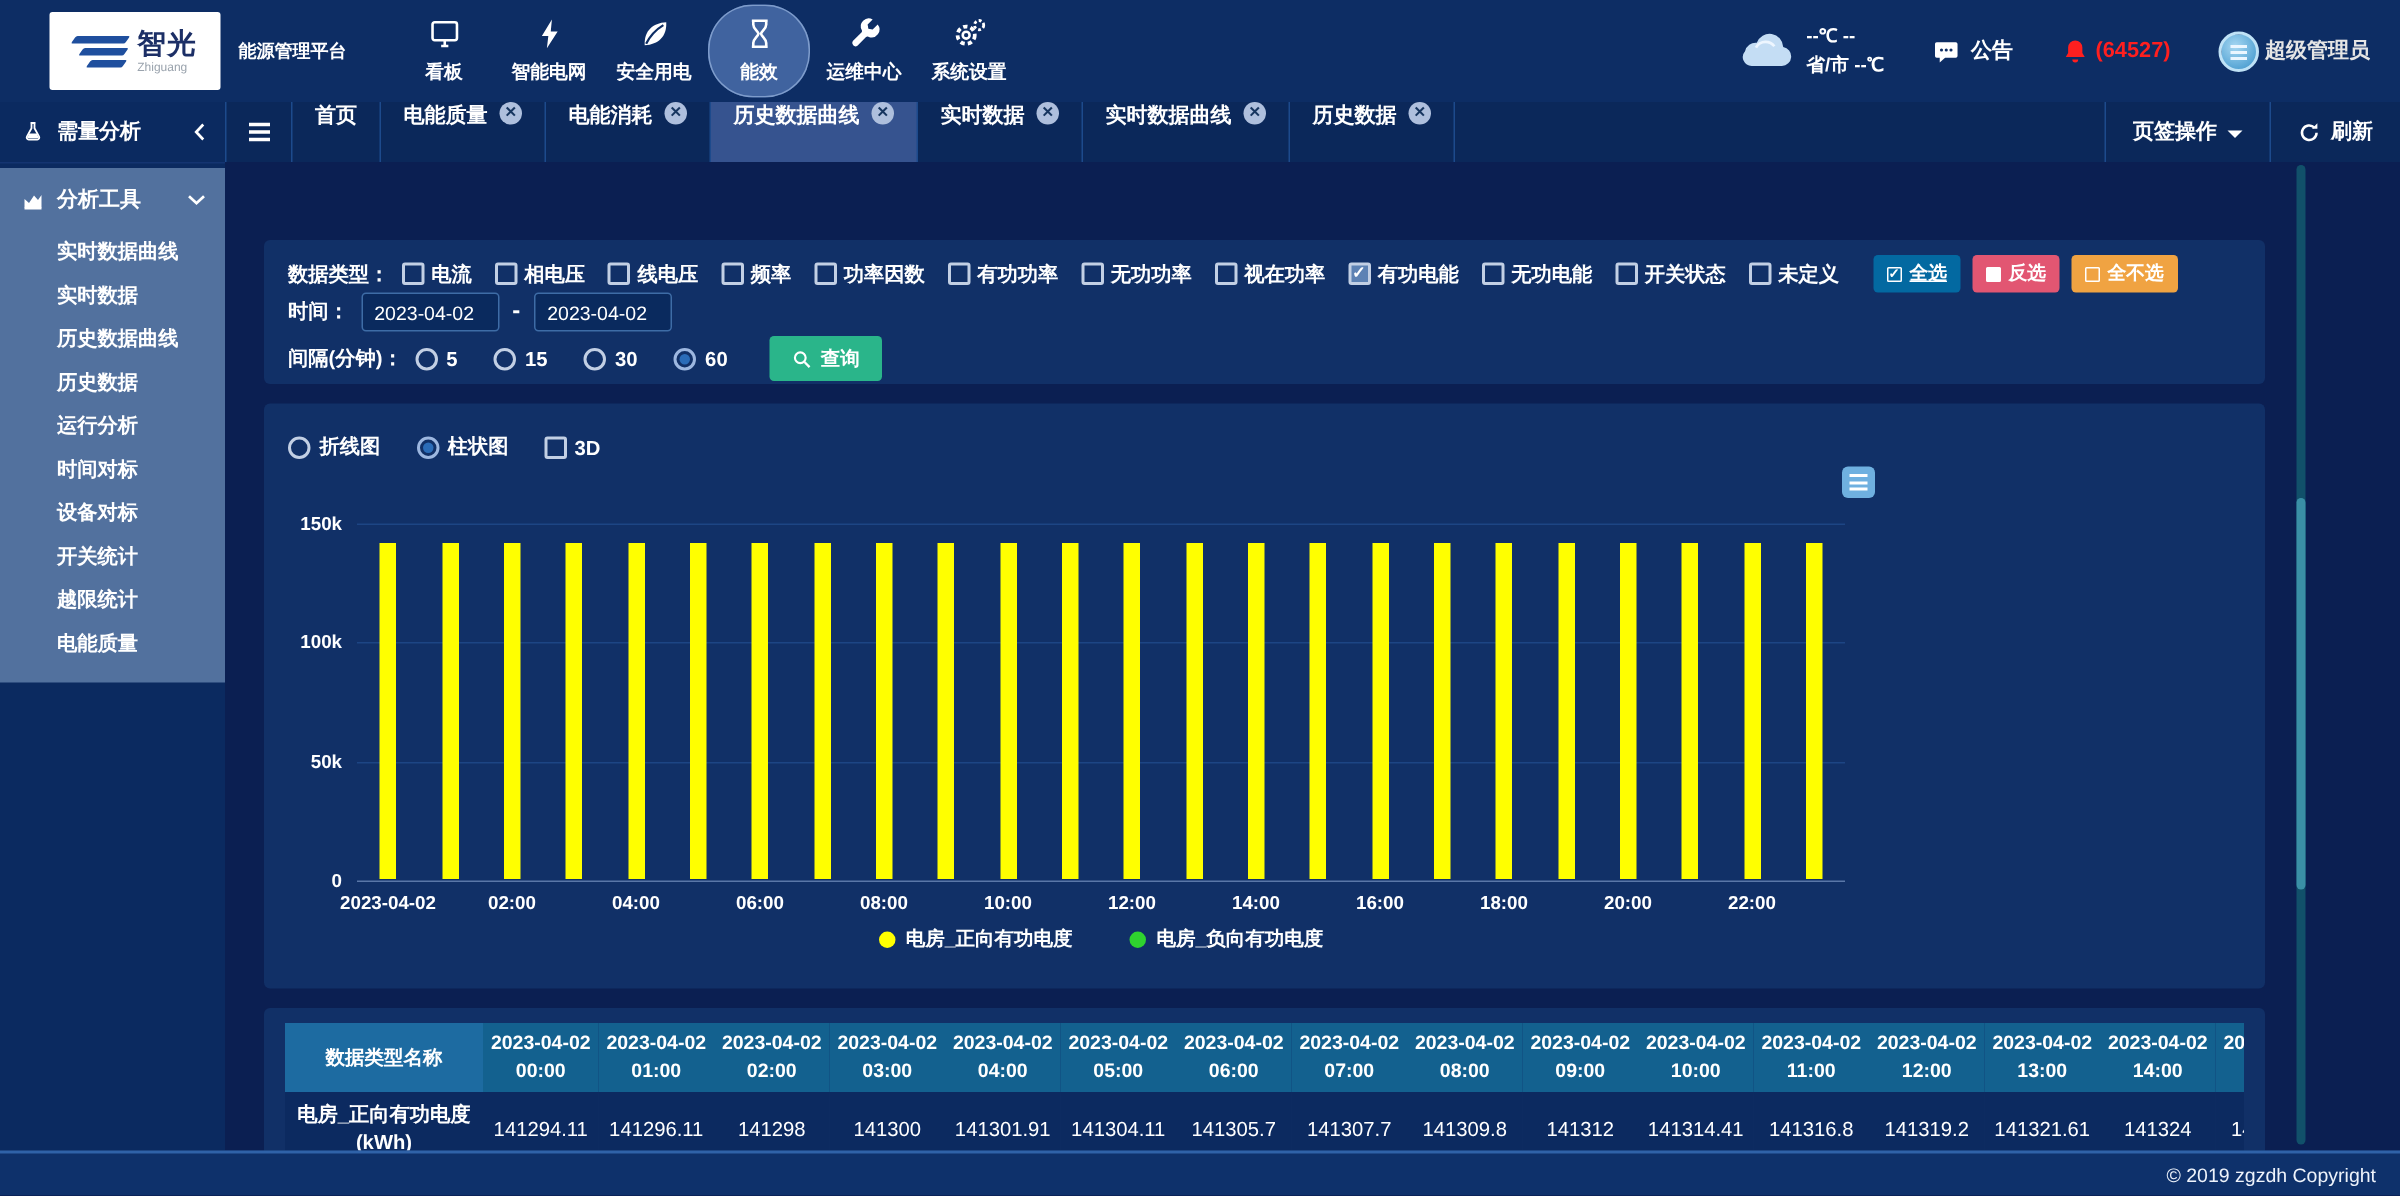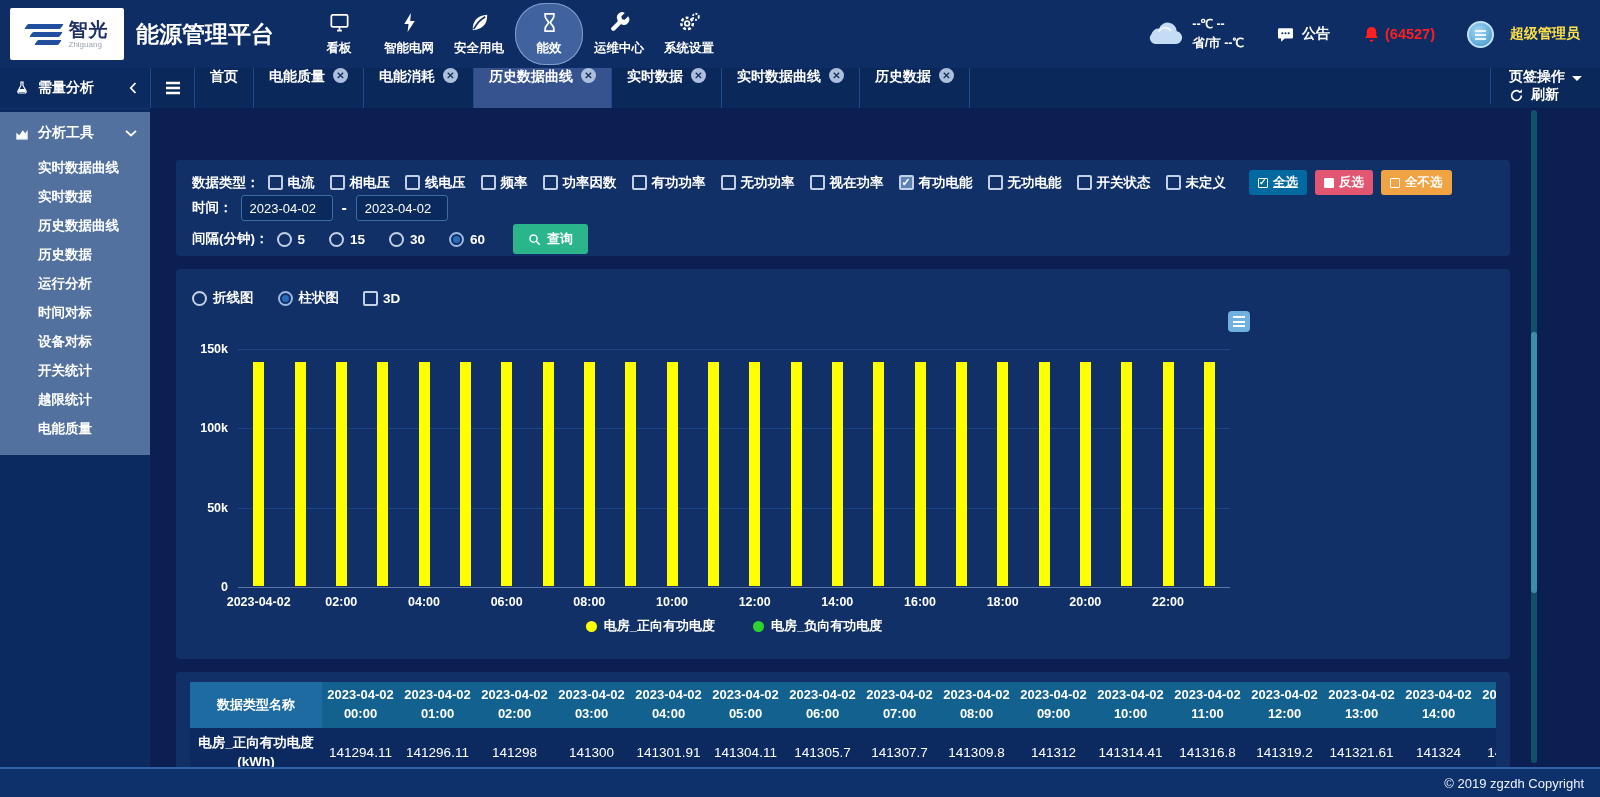--- a/index.html
+++ b/index.html
@@ -5,47 +5,47 @@
   * { box-sizing: border-box; }
   html,body { margin:0; padding:0; }
   body {
     width:1600px; height:797px; overflow:hidden;
     font-family:"Liberation Sans", sans-serif;
     background:#0b1f52;
   }
   .app { position:relative; width:1600px; height:797px; }
 
   
-  .header { position:absolute; left:0; top:0; right:0; height:68px; background:#0d2d64; display:flex; align-items:center; z-index:5; }
+  .header { position:absolute; left:0; top:0; right:0; height:68px; background:#0d2d64; display:flex; align-items:center; z-index:5;padding-left:23px; }
   .logo-box { width:114px; height:52px; background:#fff; margin-left:10px; border-radius:2px; display:flex; align-items:center; justify-content:center; gap:7px; flex:none; }
   .logo-stripes { display:flex; flex-direction:column; gap:3px; }
   .logo-stripes i { display:block; height:5px; background:#1f4f9e; transform:skewX(-35deg); border-radius:1px; }
   .logo-stripes i:nth-child(1){ width:36px; }
   .logo-stripes i:nth-child(2){ width:30px; margin-left:5px; }
   .logo-stripes i:nth-child(3){ width:24px; margin-left:10px; }
   .logo-text { line-height:1; }
   .logo-cn { font-size:19px; font-weight:bold; color:#1c2f66; letter-spacing:1px; }
   .logo-en { font-size:8px; color:#9aa3ad; margin-top:2px; }
-  .app-title { color:#fff; font-size:23px; font-weight:bold; margin-left:12px; white-space:nowrap;font-family:Liberation Serif, serif; }
+  .app-title { color:#fff; font-size:12px; font-weight:bold; margin-left:12px; white-space:nowrap;font-family:Liberation Serif, serif; }
 
   .nav { display:flex; margin-left:30px; height:100%; align-items:stretch; }
   .nav-item { width:68px; display:flex; flex-direction:column; align-items:center; justify-content:center; gap:6px; color:#fff; cursor:pointer; margin:3px 1px; border-radius:8px; }
   .nav-item.active { background:#40639f; box-shadow:0 0 0 1px #7e9ccb inset;border-radius:30px; }
   .nav-item .lbl { font-size:12.5px; font-weight:bold; white-space:nowrap; }
   .nav-item .nicon svg { width:23px; height:23px; display:block; }
 
   .header-right { margin-left:auto; display:flex; align-items:center; gap:32px; padding-right:20px; }
   .weather { display:flex; align-items:center; gap:7px; color:#fff; font-size:12.5px; font-weight:bold; }
   .weather svg { width:40px; height:28px; }
   .weather .lines div { line-height:1.5; white-space:nowrap; }
   .notice { display:flex; align-items:center; gap:7px; color:#fff; font-size:14px; font-weight:bold; cursor:pointer; }
   .notice svg { width:19px; height:19px; }
   .alarm { display:flex; align-items:center; gap:4px; color:#ff1f1f; font-size:14.5px; font-weight:bold; cursor:pointer; }
   .alarm svg { width:19px; height:19px; }
-  .user { display:flex; align-items:center; gap:16px; color:#fde047; font-size:14px; font-weight:bold; cursor:pointer; }
+  .user { display:flex; align-items:center; gap:4px; color:#e5e5e5; font-size:14px; font-weight:bold; cursor:pointer; }
   .avatar { width:27px; height:27px; border-radius:50%; background:radial-gradient(circle at 40% 35%, #a6d7f2, #5aa7d6 70%, #3f8cc0); border:2px solid #bfe2f6; position:relative; }
   .avatar::before { content:""; position:absolute; left:6px; top:11px; width:11px; height:2px; background:#eaf6ff; box-shadow:0 -4px 0 #eaf6ff, 0 4px 0 #eaf6ff; }
 
   
   .sidebar { position:absolute; left:0; top:68px; width:150px; bottom:30px; background:#0b2a60; z-index:4; }
   .sb-group { height:41px; display:flex; align-items:center; padding:0 13px 0 14px; color:#fff; font-size:14px; font-weight:bold; cursor:pointer; border-bottom:1px solid #143471; }
   .sb-group .gicon svg { width:16px; height:16px; display:block; margin-right:8px; }
   .sb-chevron { margin-left:auto; }
   .sb-chevron svg { width:8px; height:12px; display:block; }
   .sb-chevron.down svg { width:12px; height:8px; }
@@ -55,21 +55,21 @@
   .sb-scroll { position:absolute; right:0; top:86px; width:4px; height:328px; background:#2d5791; }
   .sb-handle { position:absolute; left:146px; top:362px; width:0; height:0; border-left:7px solid #fff; border-top:6px solid transparent; border-bottom:6px solid transparent; cursor:pointer; }
 
   
   .tabbar { position:absolute; left:150px; right:0; top:68px; height:40px; background:#0b285a; display:flex; border-left:1px solid #1d4a8c; z-index:3; }
   .tb-burger { width:44px; display:flex; align-items:center; justify-content:center; border-right:1px solid #1d4a8c; cursor:pointer; }
   .tb-burger svg { width:16px; height:14px; }
   .tab { display:flex; align-items:flex-start; padding:0 15px; border-right:1px solid #1d4a8c; color:#fff; font-size:14px; font-weight:bold; gap:8px; cursor:pointer; white-space:nowrap; }
   .tab.active { background:#36538f; }
   .tab-close { width:15px; height:15px; border-radius:50%; background:#aebfdd; color:#16355f; font-size:10px; line-height:15px; text-align:center; font-weight:bold; flex:none; }
-  .tb-right { margin-left:auto; display:flex;flex-direction:column; }
+  .tb-right { margin-left:auto; display:flex; }
   .tb-ops, .tb-refresh { display:flex; align-items:center; gap:7px; padding:0 18px; border-left:1px solid #1d4a8c; color:#fff; font-size:14px; font-weight:bold; cursor:pointer; }
   .caret-down { width:0; height:0; border-left:5px solid transparent; border-right:5px solid transparent; border-top:5px solid #fff; margin-top:2px; }
   .tb-refresh svg { width:15px; height:15px; }
 
   
   .main { position:absolute; left:150px; right:0; top:108px; bottom:30px; background:#0b1f52; }
   .panel { position:absolute; left:26px; width:1334px; background:#113067; border-radius:4px;margin-top:36px; }
   .panel-filters { top:16px; height:96px; }
   .panel-chart { top:125px; height:390px; }
   .panel-table { top:528px; height:120px; }

